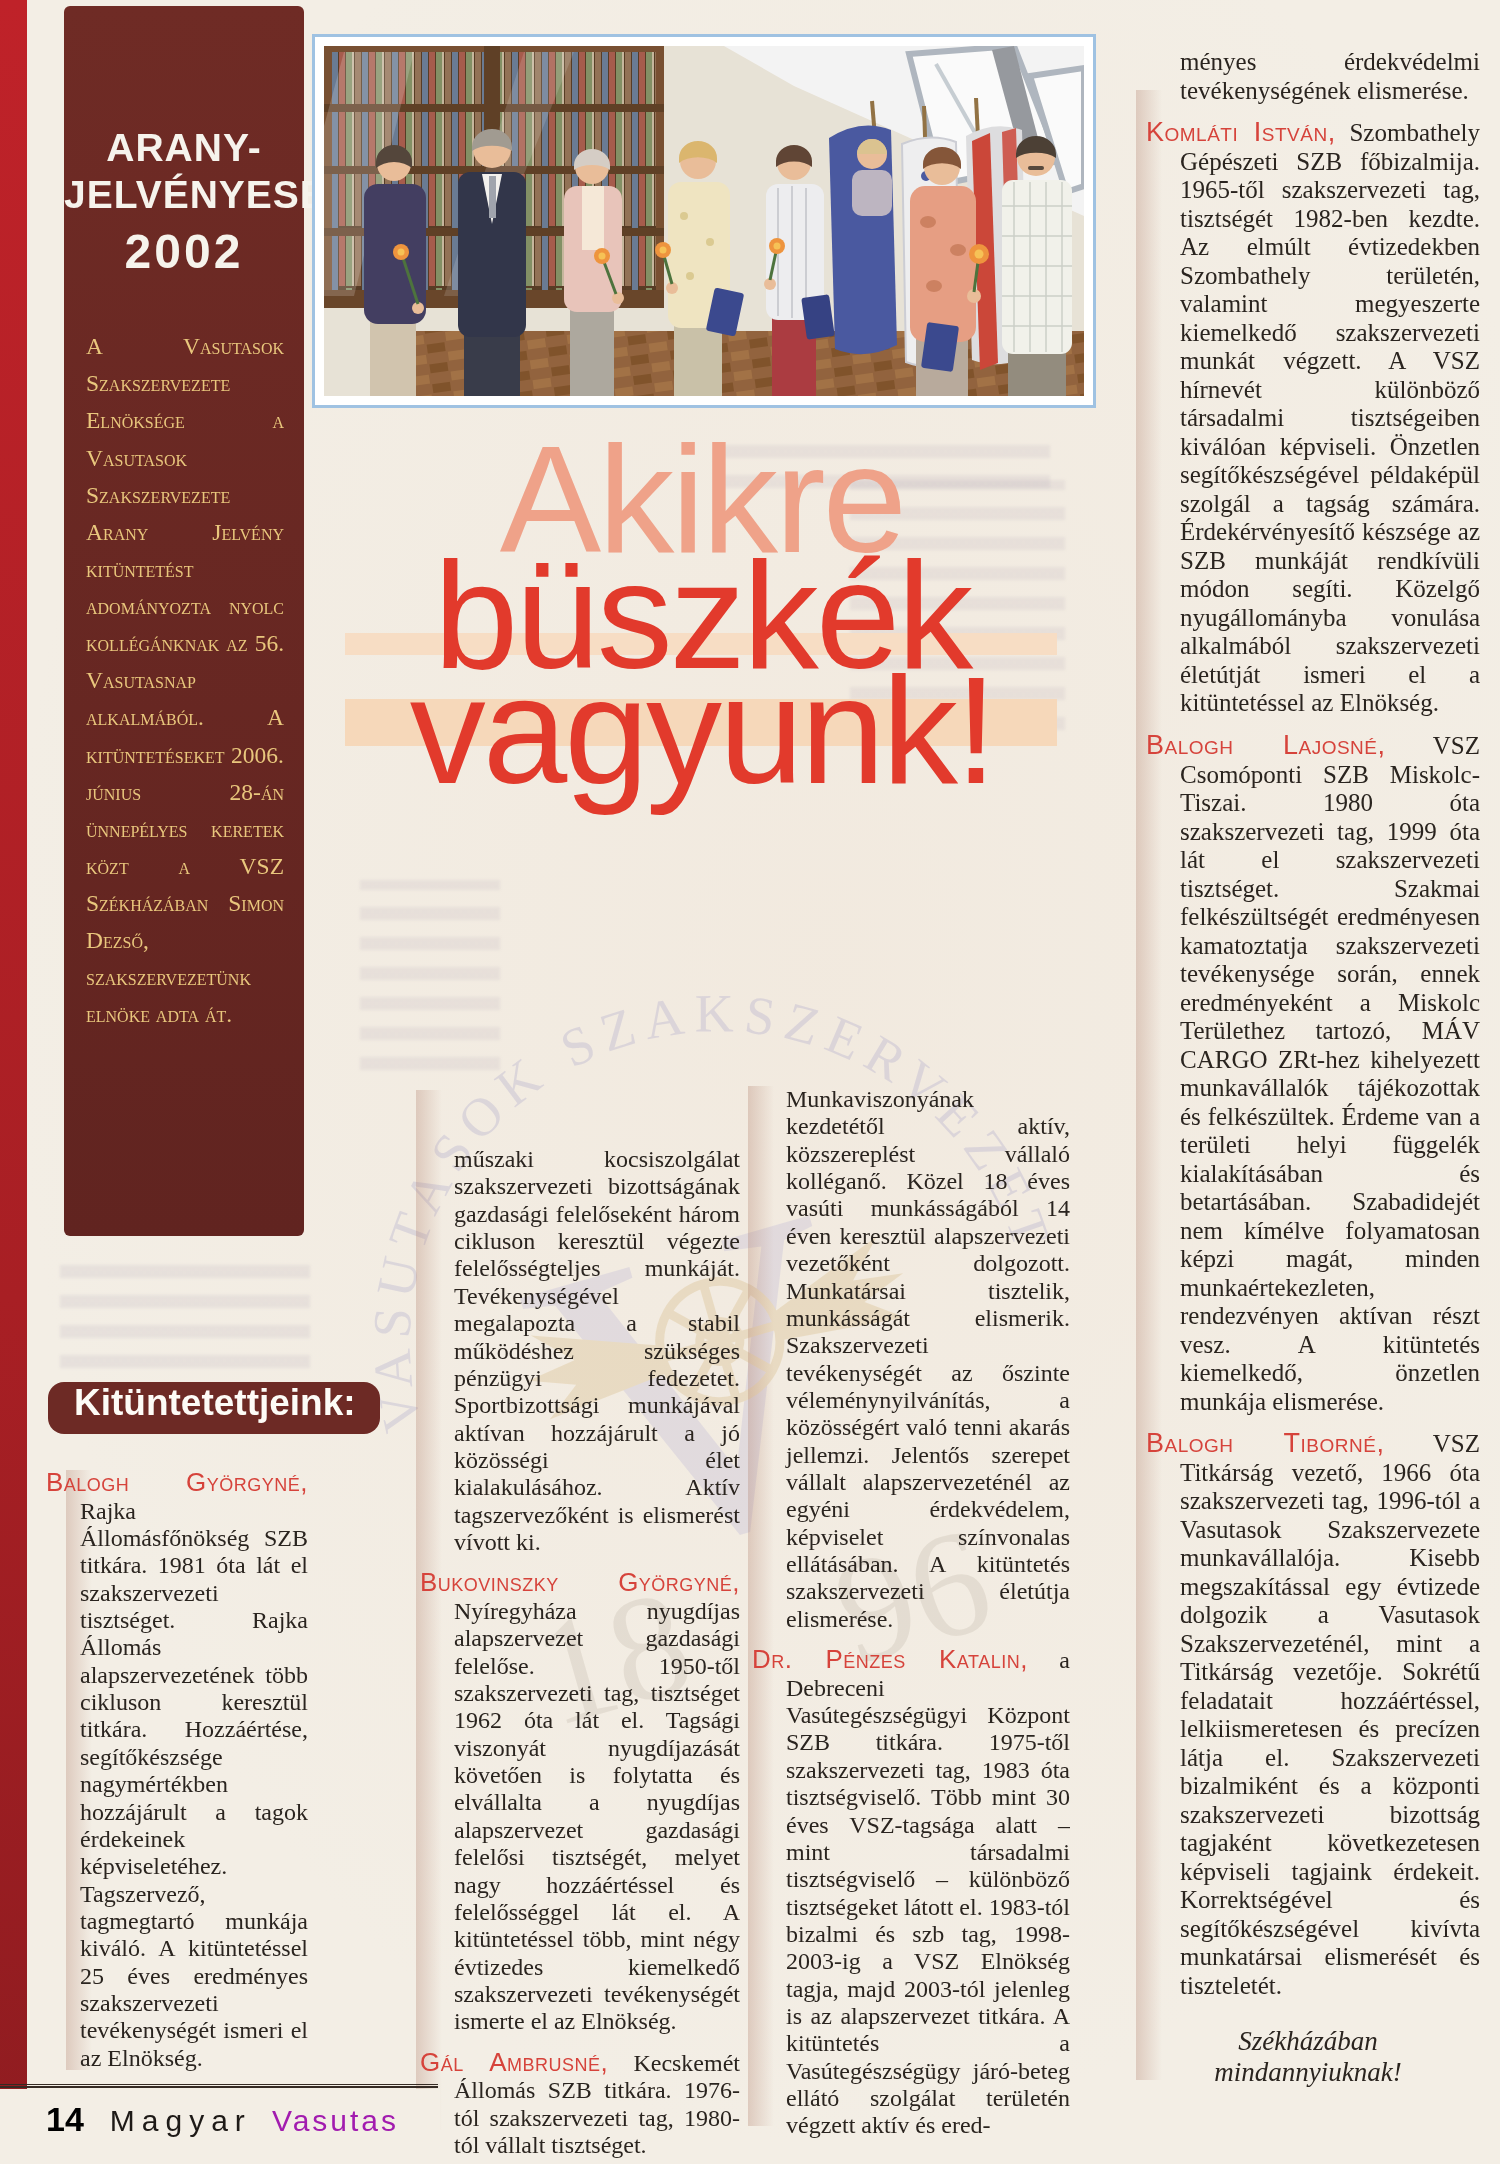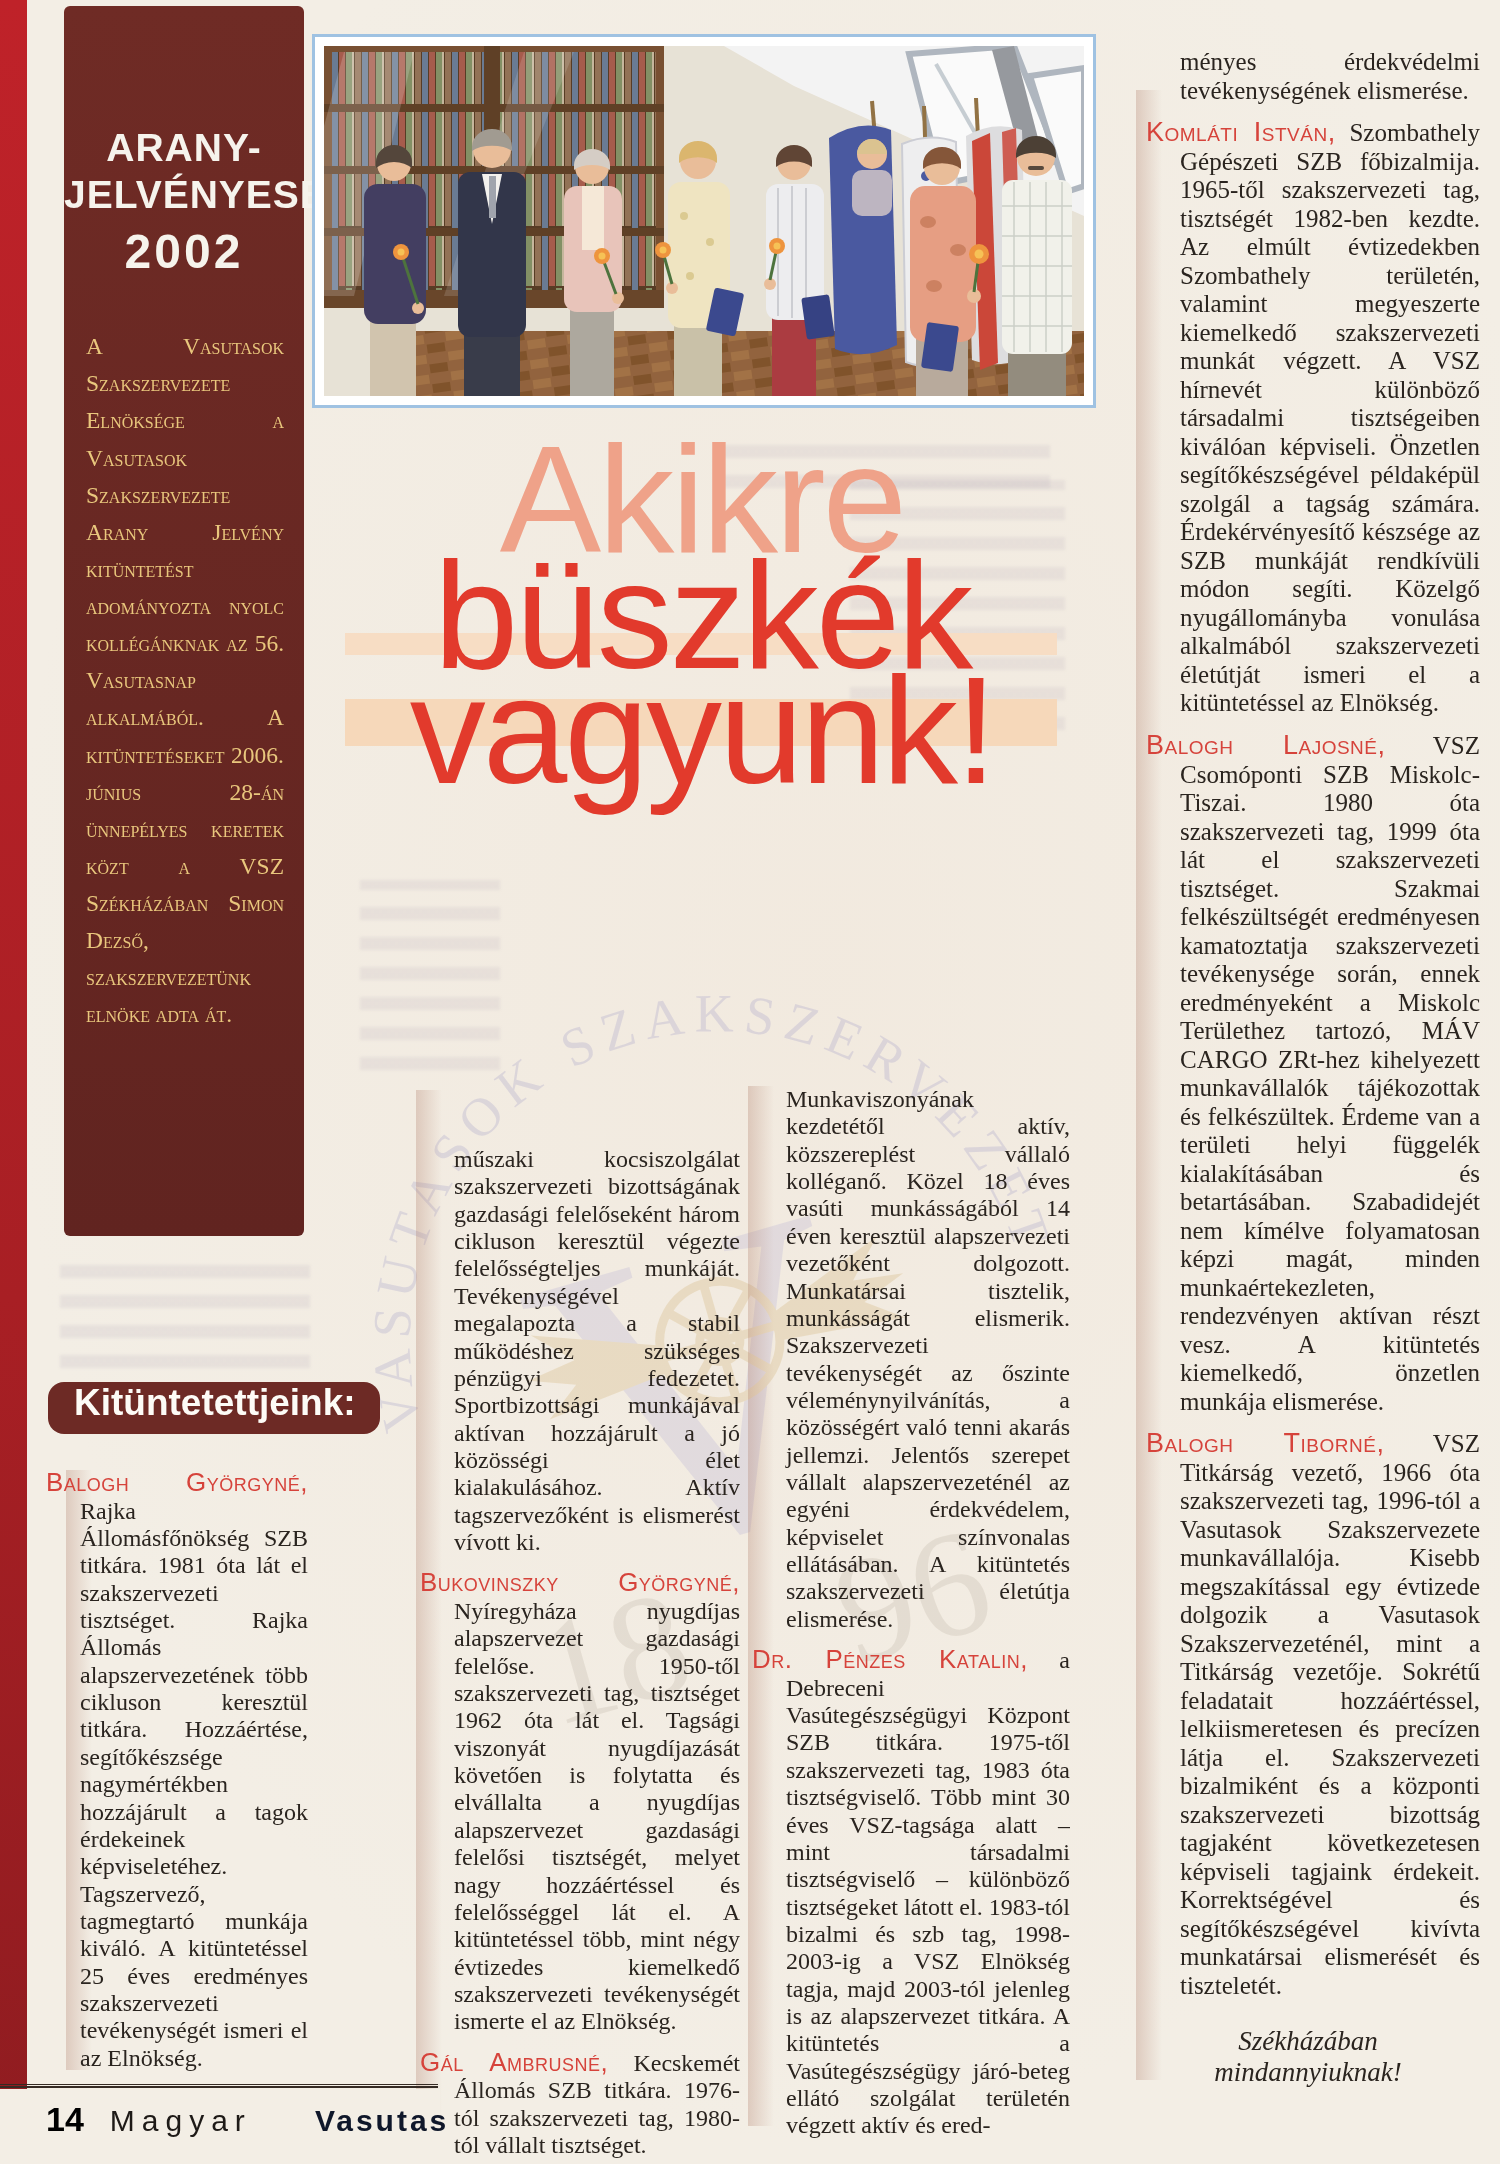--- a/index.html
+++ b/index.html
@@ -60,21 +60,21 @@
   
   .wm{position:absolute;left:295px;top:825px;width:800px;height:900px;z-index:1;opacity:.22;}
   
   .footer-mask{position:absolute;left:0;top:2089px;width:440px;height:75px;background:#f3eee5;z-index:4;}
   .rule{position:absolute;left:0;top:2084px;width:438px;height:4px;z-index:5;
         background:linear-gradient(#352a24 0 1px, transparent 1px 2px, #352a24 2px 4px);}
   .footer{position:absolute;left:46px;top:2100px;z-index:5;
         font-family:"Liberation Sans", sans-serif;font-size:30px;white-space:nowrap;}
   .pgnum{color:#000000;font-weight:700;font-size:34px;margin-right:26px;}
   .mag-black{color:#1e1a17;letter-spacing:7px;margin-right:20px;}
-  .mag-red{color:#0f172a;font-weight:700;letter-spacing:3px;margin-left:43px;}
+  .mag-red{color:#a21caf;font-weight:400;letter-spacing:3px;}
 </style>
 </head>
 <body>
 
 <div id="page">
 
   <div class="red-bar"></div>
 
   <div class="ghost" style="left:60px;top:1258px;width:250px;height:110px;"></div>
   <div class="ghost" style="left:720px;top:428px;width:330px;height:60px;"></div>

